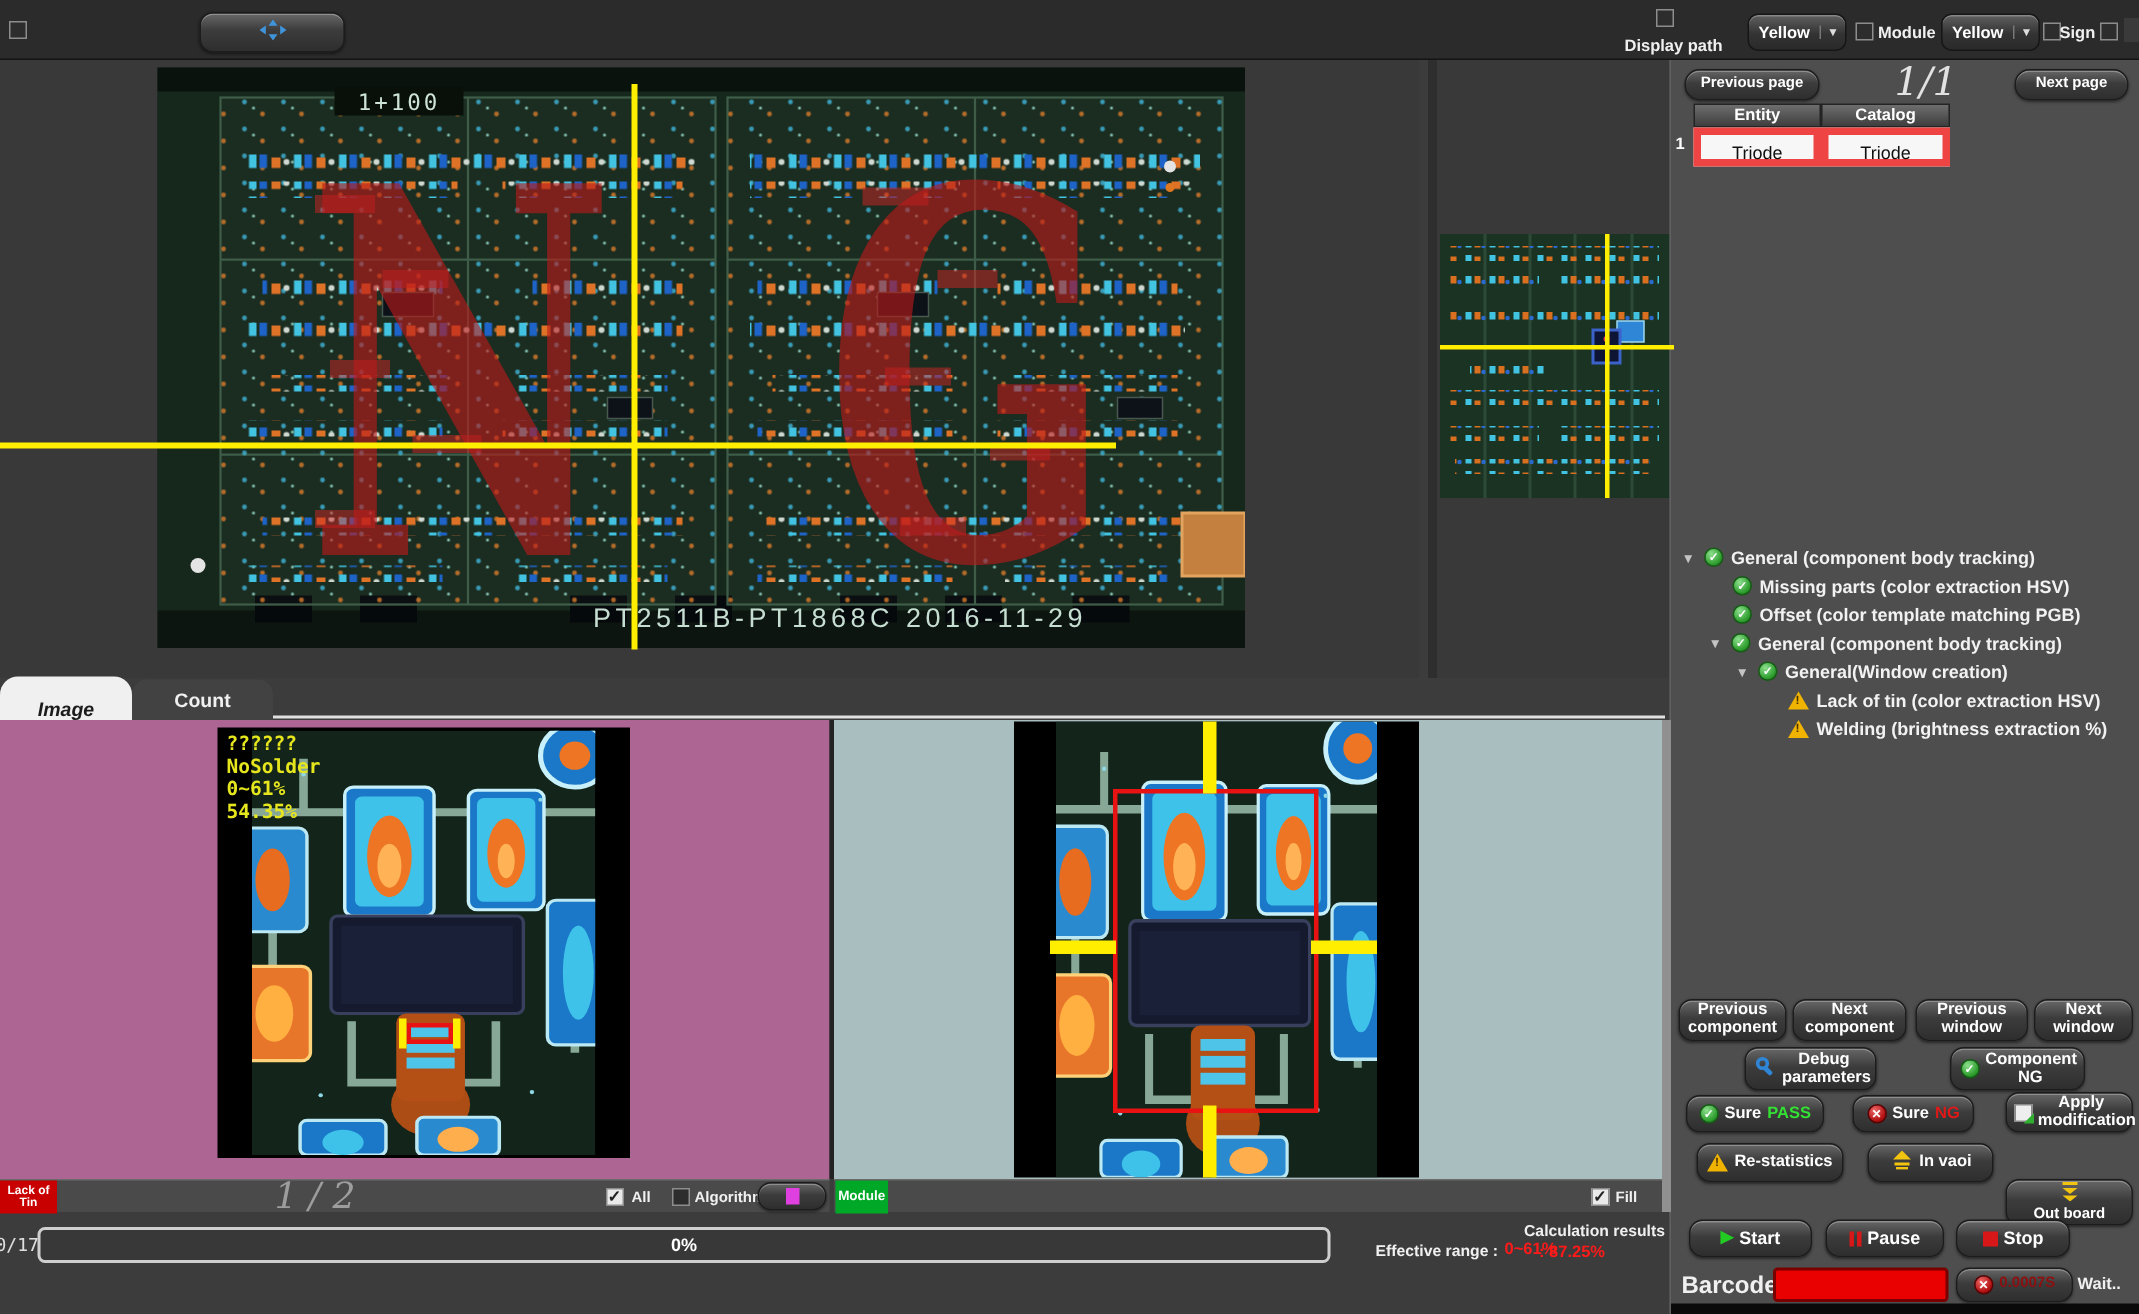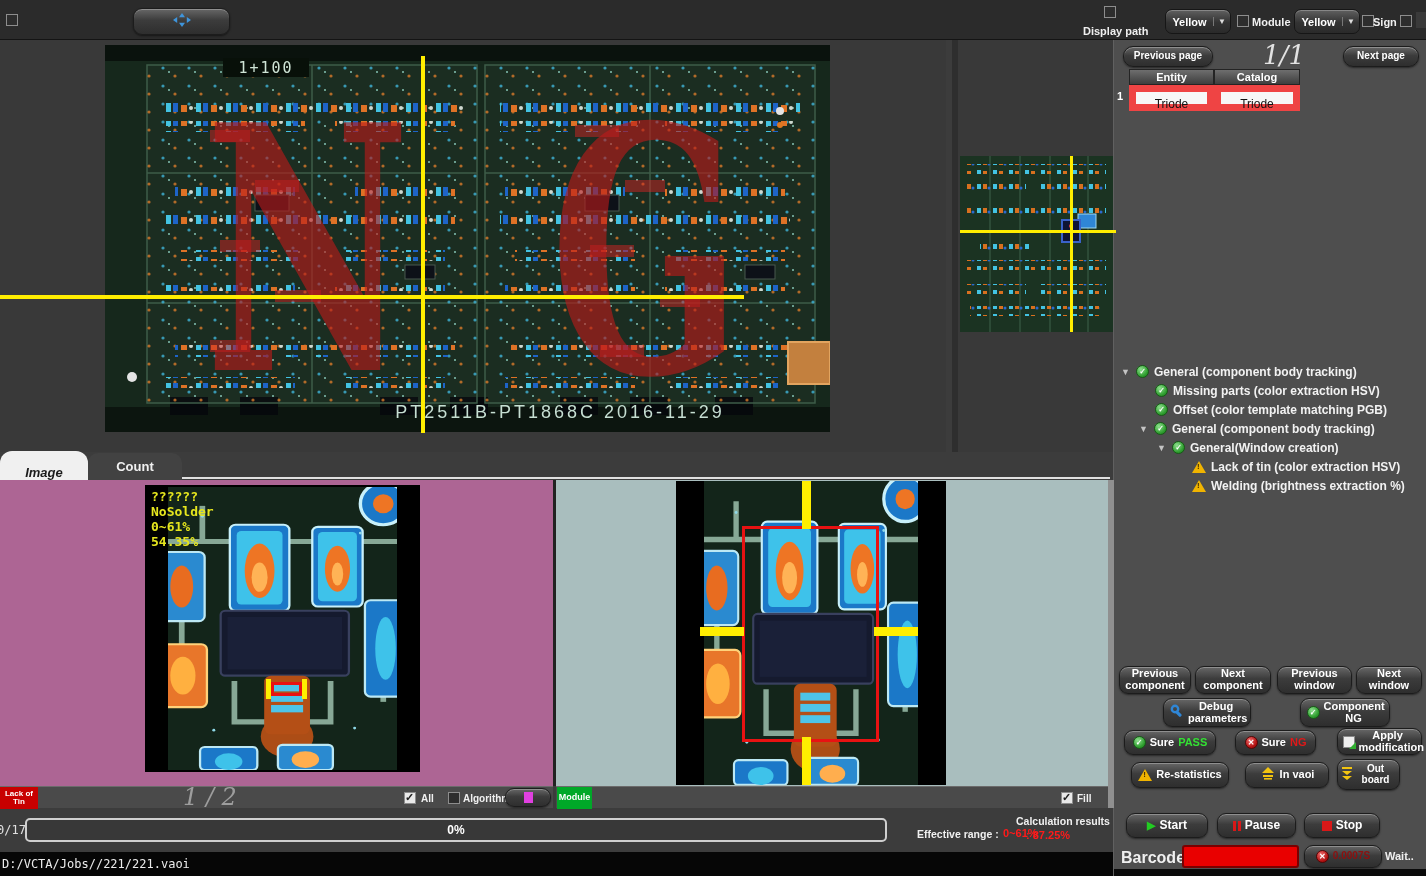--- a/index.html
+++ b/index.html
@@ -81,21 +81,21 @@
     font-family: "DejaVu Serif", serif; font-style: italic;
     color:#e2e2e2;
   }
   .th {
     position:absolute; height:16px; line-height:15px;
     background: linear-gradient(#6e6e6e,#3e3e3e);
     border:1px solid #242424; color:#fff; font-weight:bold; font-size:11px; text-align:center;
   }
   .td {
     position:absolute; height:26px; line-height:25px;
-    background:#f7f7f7; border:7px solid #ef4444; color:#111; font-size:12px; text-align:center;
+    background:#f7f7f7; border:5px solid #ef4444; color:#111; font-size:12px; text-align:center;
   }
   .tree { position:absolute; left:0; top:322px; width:312px; }
   .tree-row { height:19px; display:flex; align-items:center; gap:5px; cursor:pointer; }
   .tree-arrow { width:11px; font-size:9px; color:#c4c4c4; text-align:center; flex:none; }
   .tree-arrow i { font-style:normal; }
   .tree-label { color:#f2f2f2; font-weight:bold; font-size:12px; white-space:nowrap; }
 
   .pass-txt { color:#33e033; }
   .fail-txt { color:#e01818; }
 
@@ -453,21 +453,21 @@
     <div class="btn" style="left:131px;top:722px;width:84px;height:26px">
       <span>
         <svg width="16" height="13" viewBox="0 0 16 13">
             <path d="M8,0 L14,6 H2 Z" fill="#f2c410"></path>
             <rect x="3" y="8" width="10" height="2" fill="#f2c410"></rect>
             <rect x="4" y="11" width="8" height="1.6" fill="#f2c410"></rect>
           </svg>
       </span>
       <span>In vaoi</span>
     </div>
-    <div class="btn" style="left:223px;top:719px;width:63px;height:31px;flex-direction:row;gap:0;font-size:10px">
+    <div class="btn" style="left:223px;top:746px;width:85px;height:31px;flex-direction:column;gap:0;font-size:10px">
       <span>
         <svg width="14" height="13" viewBox="0 0 14 13">
             <rect x="2" y="0" width="10" height="2" fill="#f2c410"></rect>
             <path d="M2,4 h10 l-5,4 z" fill="#f2c410"></path>
             <path d="M2,9 h10 l-5,4 z" fill="#f2c410"></path>
           </svg>
       </span>
       <span>Out board</span>
     </div>
 
@@ -563,17 +563,14 @@
 
   <div class="abs mono" style="left:-3px;top:823px;color:#e0e0e0;font-size:12px">0/17</div>
   <div class="abs" style="left:25px;top:818px;width:862px;height:24px;border:2px solid #cfcfcf;border-radius:5px;background:#383838;display:flex;align-items:center;justify-content:center">
     <span style="color:#fff;font-weight:bold;font-size:12px">0%</span>
   </div>
   <span class="lbl" style="left:917px;top:828px;font-size:10.5px">Effective range :</span>
   <span class="lbl" style="left:1003px;top:827px;color:#ff1a1a;font-size:11px">0~61%</span>
   <span class="lbl" style="left:1016px;top:815px;font-size:10.5px">Calculation results</span>
   <span class="lbl" style="left:1026px;top:829px;color:#ff1a1a;font-size:11px">: 87.25%</span>
 
-  <div id="statusbar">
-    <span class="abs mono" style="left:2px;top:5px;color:#ececec;font-size:12px">D:/VCTA/Jobs//221/221.vaoi</span>
-  </div>
 
 </div>
 
 </body></html>

